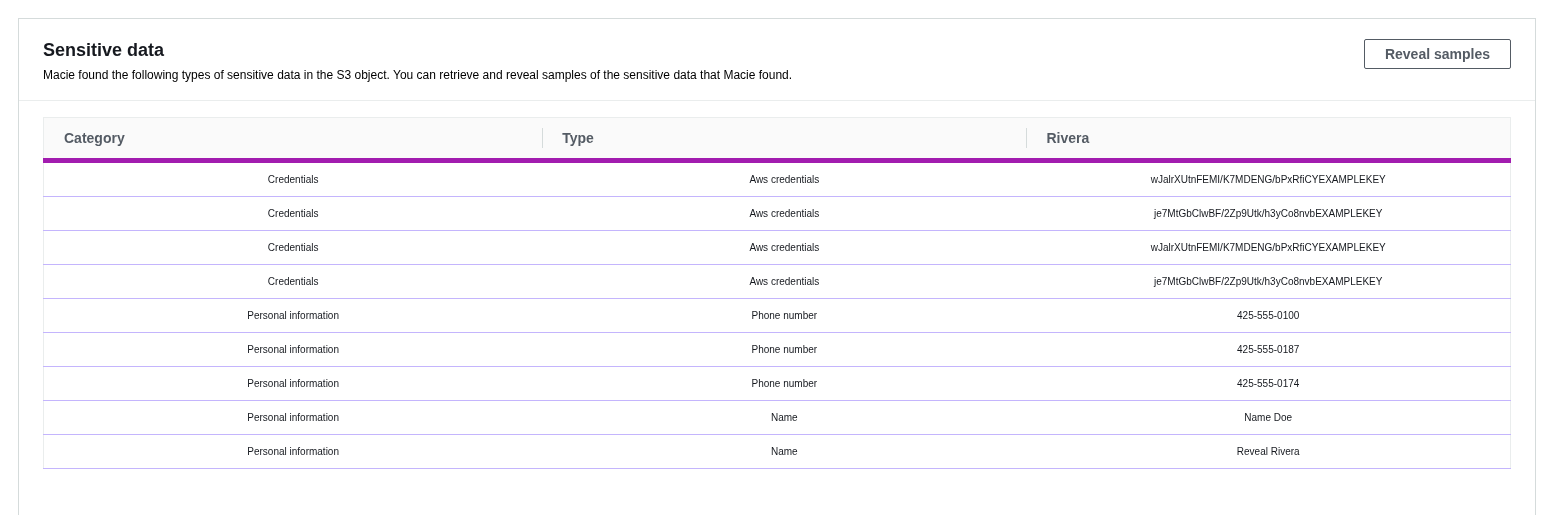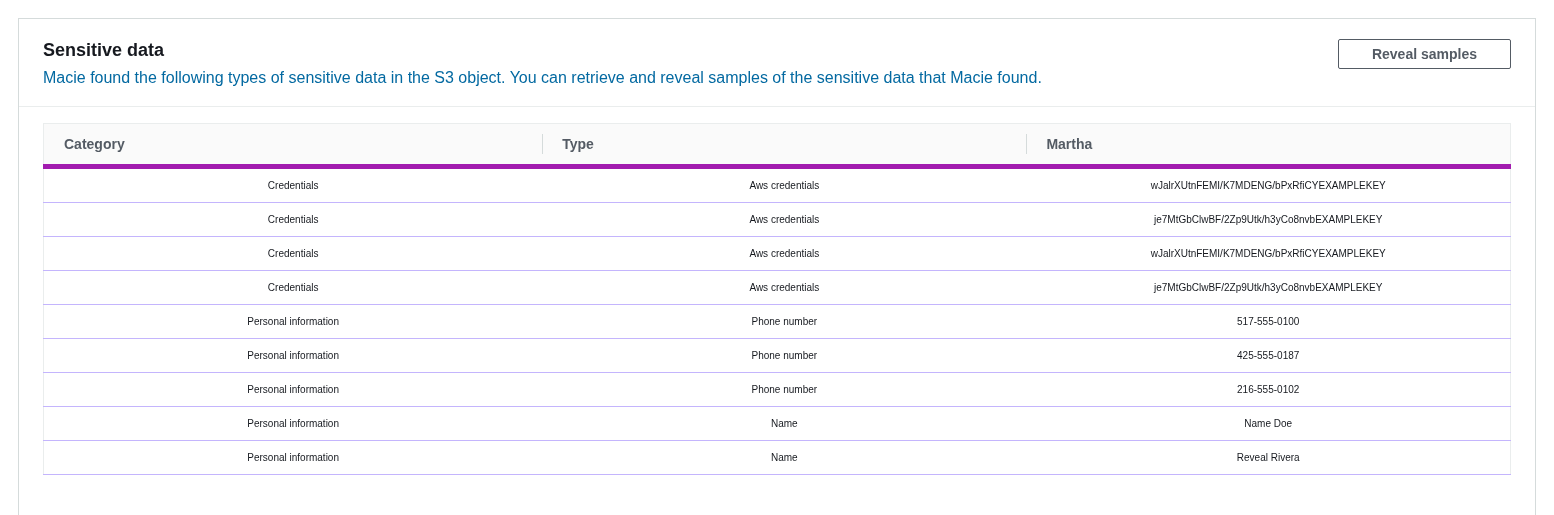--- a/index.html
+++ b/index.html
@@ -33,31 +33,31 @@
       flex: 1;
     }
     .panel-title {
       font-size: 18px;
       font-weight: 700;
       color: #16191f;
       line-height: 1.3;
       margin-bottom: 4px;
     }
     .panel-description {
-      font-size: 16px;
-      color: #0369a1;
+      font-size: 12px;
+      color: #000000;
       line-height: 1.5;
     }
     .reveal-btn {
       background: #ffffff;
       border: 1px solid #545b64;
       color: #545b64;
       font-weight: 700;
       font-size: 14px;
-      padding: 6px 33px;
+      padding: 6px 20px;
       border-radius: 2px;
       cursor: pointer;
       white-space: nowrap;
       margin-left: 16px;
       font-family: inherit;
     }
     .divider {
       border: none;
       border-top: 1px solid #eaeded;
       margin: 16px -24px 0 -24px;
@@ -112,21 +112,21 @@
       </div>
       <button class="reveal-btn">Reveal samples</button>
     </div>
     <hr class="divider">
     <div class="table-wrap">
       <table class="data-table">
         <thead>
           <tr>
             <th class="col-category">Category</th>
             <th class="col-type">Type</th>
-            <th class="col-sample">Martha</th>
+            <th class="col-sample">Rivera</th>
           </tr>
         </thead>
         <tbody id="table-body">
         <tr>
               <td>Credentials</td>
               <td>Aws credentials</td>
               <td>wJalrXUtnFEMI/K7MDENG/bPxRfiCYEXAMPLEKEY</td>
             </tr>
             <tr>
               <td>Credentials</td>
@@ -139,31 +139,31 @@
               <td>wJalrXUtnFEMI/K7MDENG/bPxRfiCYEXAMPLEKEY</td>
             </tr>
             <tr>
               <td>Credentials</td>
               <td>Aws credentials</td>
               <td>je7MtGbClwBF/2Zp9Utk/h3yCo8nvbEXAMPLEKEY</td>
             </tr>
             <tr>
               <td>Personal information</td>
               <td>Phone number</td>
-              <td>517-555-0100</td>
+              <td>425-555-0100</td>
             </tr>
             <tr>
               <td>Personal information</td>
               <td>Phone number</td>
               <td>425-555-0187</td>
             </tr>
             <tr>
               <td>Personal information</td>
               <td>Phone number</td>
-              <td>216-555-0102</td>
+              <td>425-555-0174</td>
             </tr>
             <tr>
               <td>Personal information</td>
               <td>Name</td>
               <td>Name Doe</td>
             </tr>
             <tr>
               <td>Personal information</td>
               <td>Name</td>
               <td>Reveal Rivera</td>

